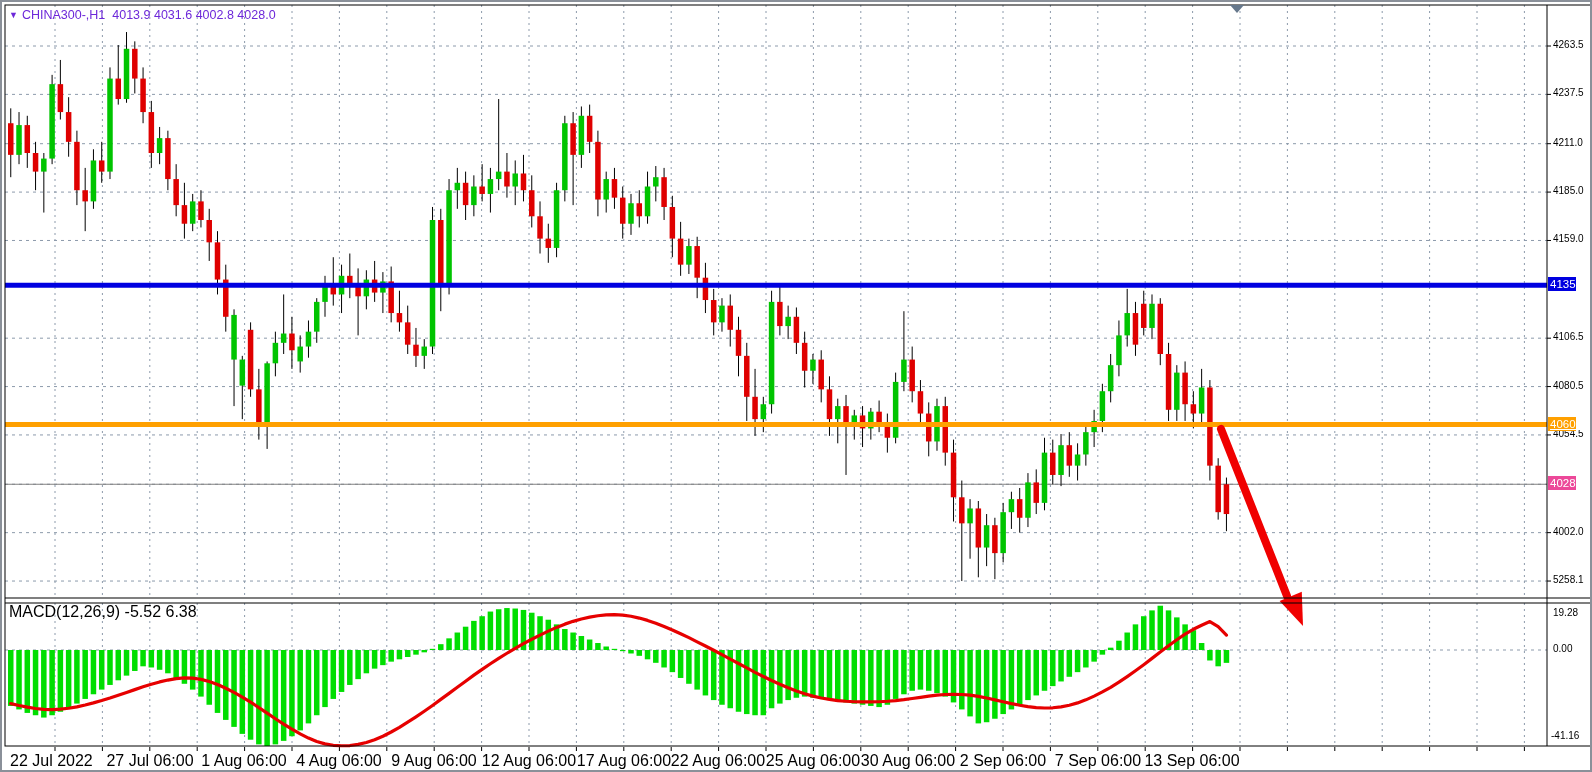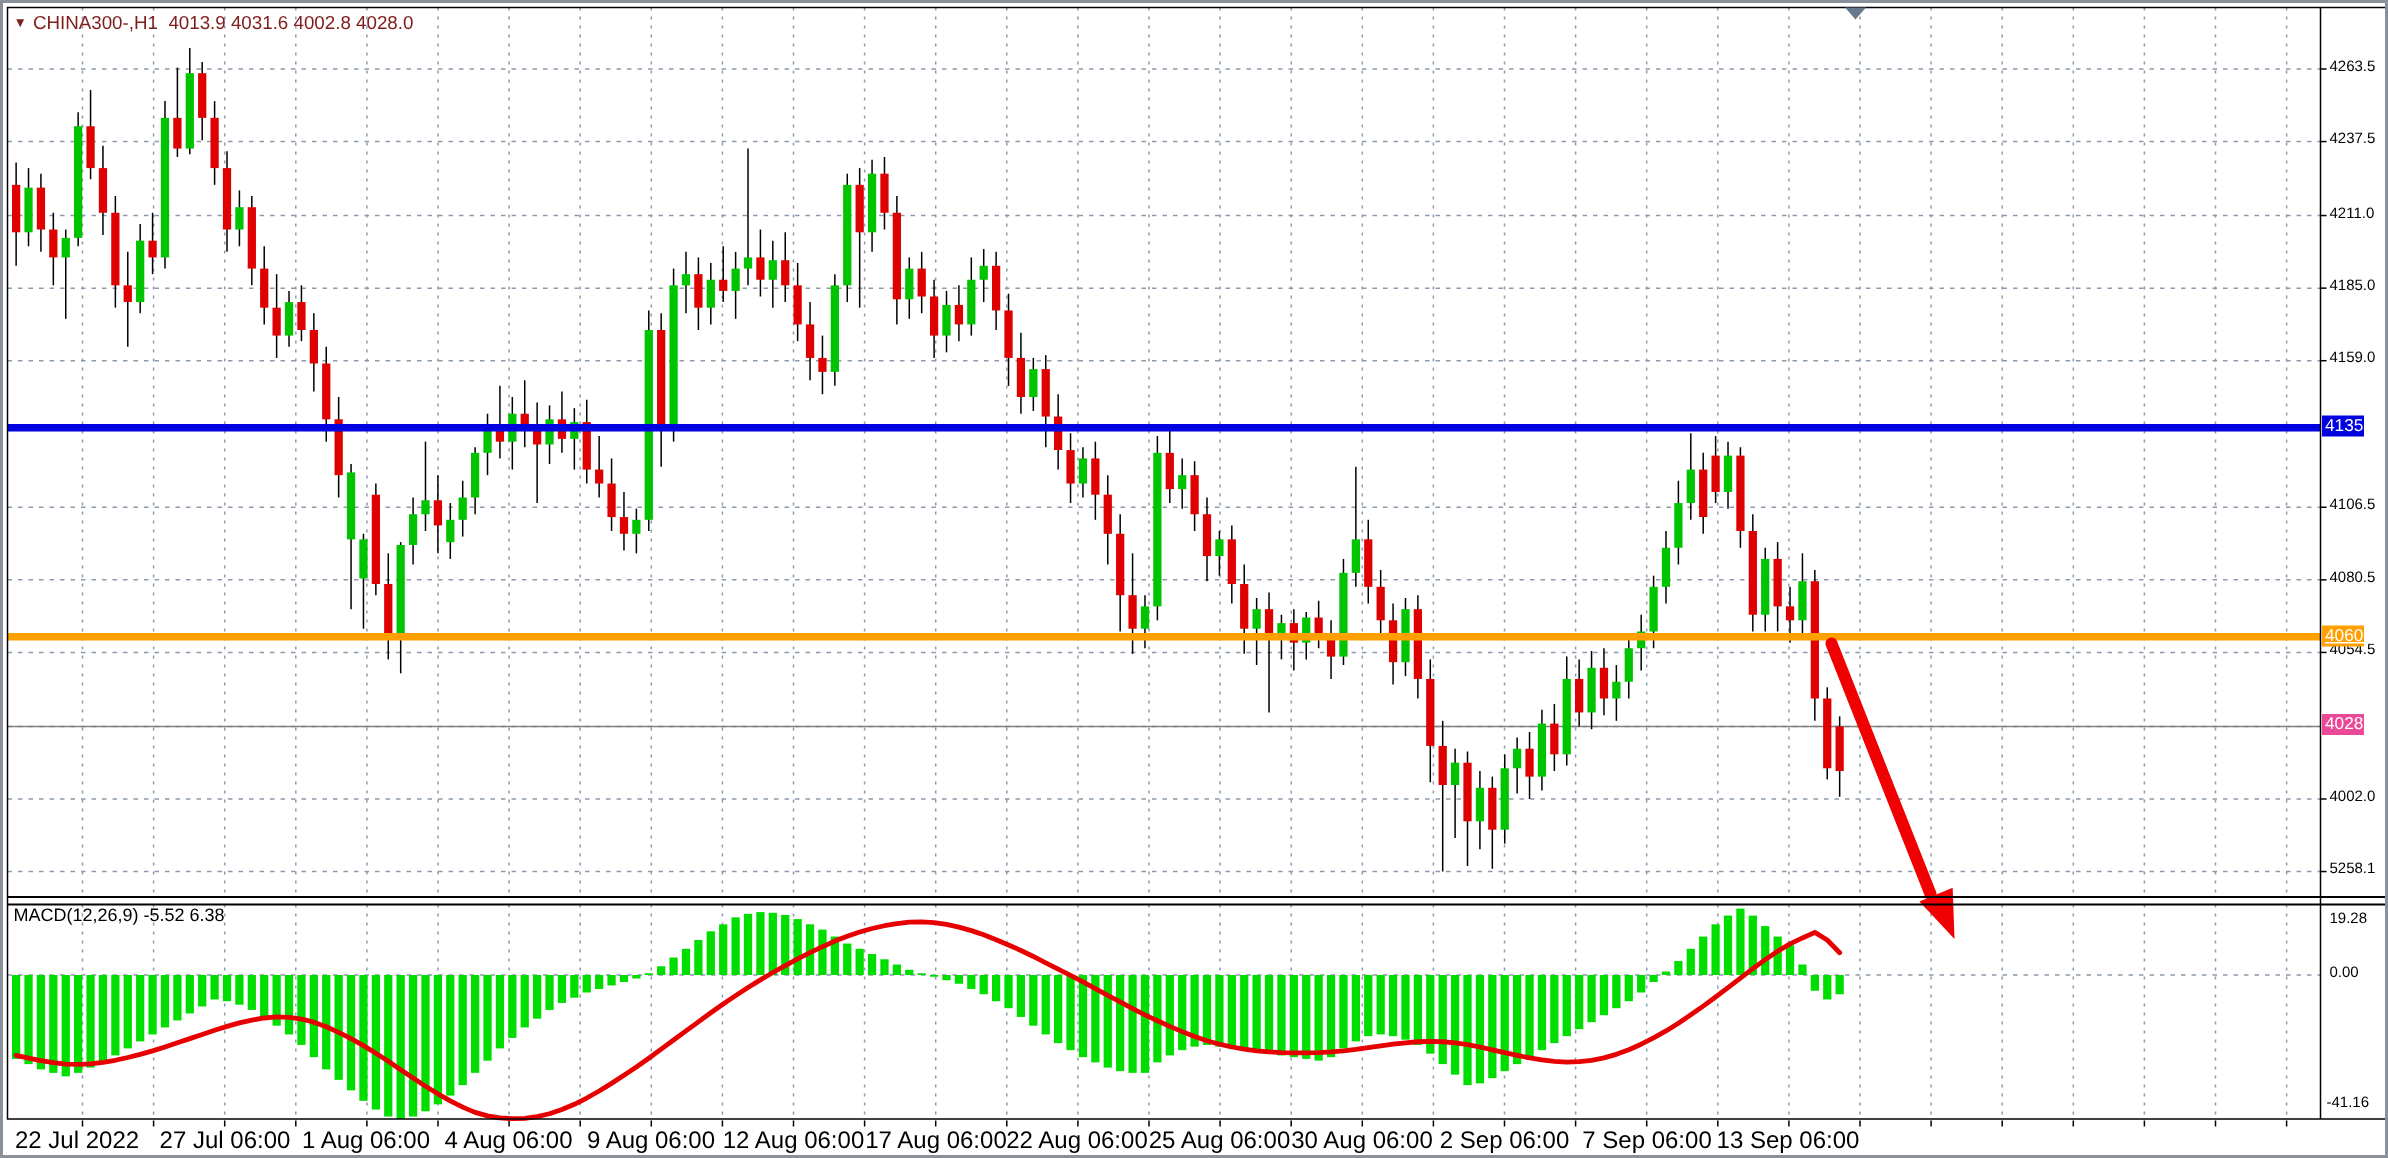--- a/index.html
+++ b/index.html
@@ -1,22 +1,22 @@
 <!DOCTYPE html>
 <html><head>
 <meta charset="utf-8">
 <style>
   html,body{margin:0;padding:0;background:#ffffff;font-family:"Liberation Sans",sans-serif;}
   #window{position:relative;width:1592px;height:772px;background:#ffffff;border:2px solid #8a9099;box-sizing:border-box;overflow:hidden;}
   #plot-svg{position:absolute;left:0;top:0;}
   .axis-label{position:absolute;font-size:10px;color:#000;white-space:nowrap;}
   .price-tag{position:absolute;left:1547px;width:28px;font-size:11.5px;color:#fff;text-align:right;padding:1px 2px;box-sizing:border-box;white-space:nowrap;}
-  #chart-header{position:absolute;left:7px;top:6px;font-size:12.5px;color:#7f1d1d;white-space:nowrap;z-index:5;}
+  #chart-header{position:absolute;left:7px;top:6px;font-size:12.5px;color:#6d28d9;white-space:nowrap;z-index:5;}
   #chart-header .tri{display:inline-block;font-size:9px;vertical-align:1px;margin-right:4px;}
-  #macd-header{position:absolute;left:7px;top:601px;font-size:12px;color:#000;white-space:nowrap;z-index:5;}
+  #macd-header{position:absolute;left:7px;top:601px;font-size:16px;color:#000;white-space:nowrap;z-index:5;}
   #scroll-marker{position:absolute;left:1228px;top:3px;width:0;height:0;border-left:7px solid transparent;border-right:7px solid transparent;border-top:8px solid #66788c;}
   .time-label{position:absolute;top:750px;font-size:16px;color:#000;white-space:nowrap;}
 </style>
 </head>
 <body>
 
 <div id="window">
   <svg id="plot-svg" width="1592" height="772">
       <line x1="53" y1="3" x2="53" y2="596" stroke="#8c9aab" stroke-width="1" stroke-dasharray="2,4"></line>
       <line x1="53" y1="601" x2="53" y2="744" stroke="#8c9aab" stroke-width="1" stroke-dasharray="2,4"></line>

